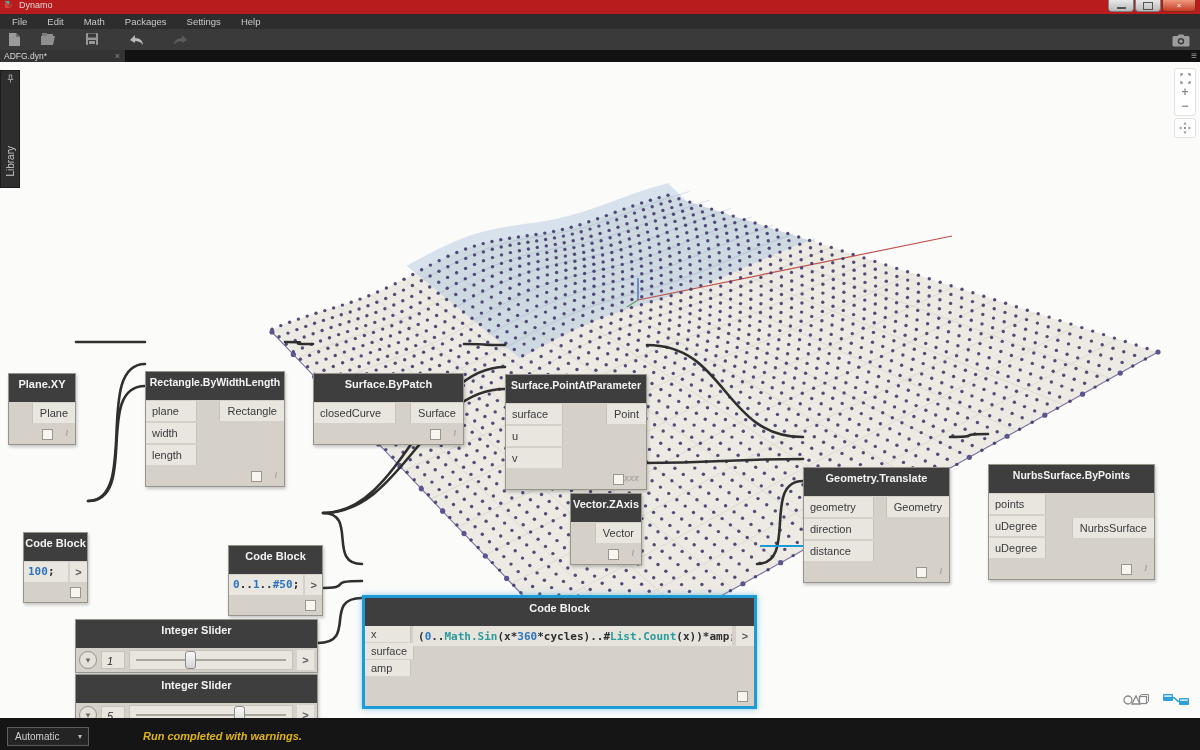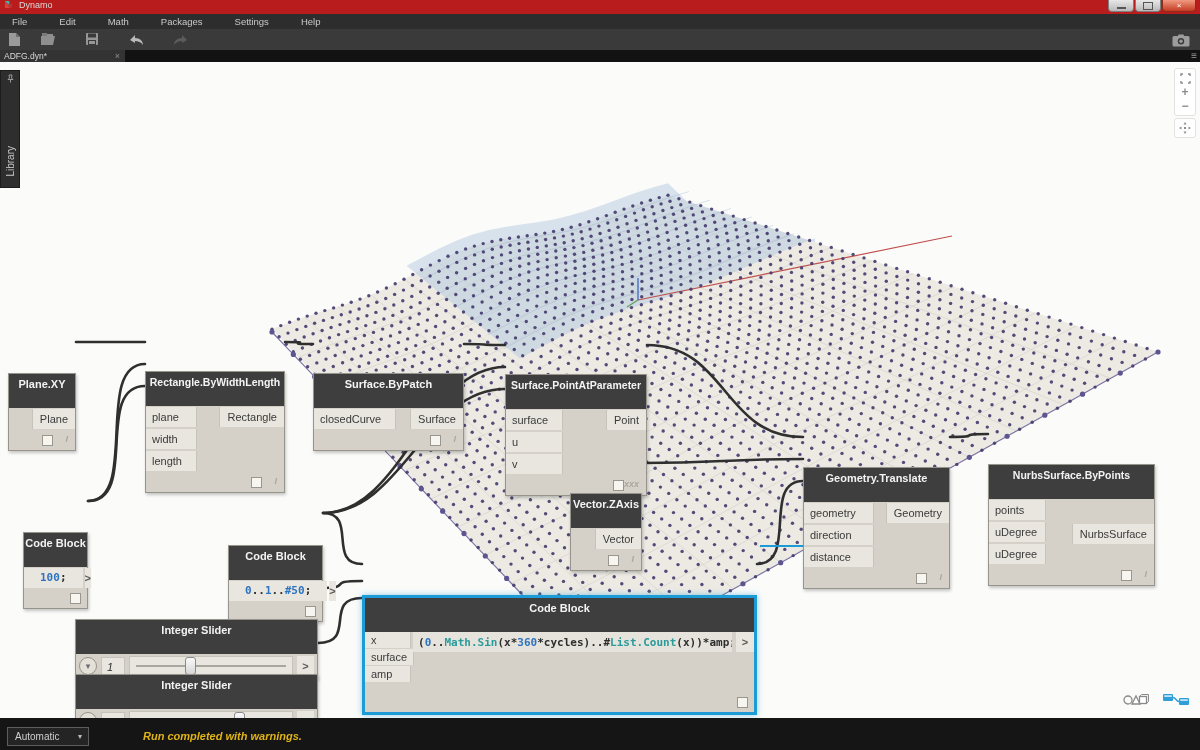--- a/index.html
+++ b/index.html
@@ -13,21 +13,21 @@
   .titlebar .title{color:#dadada;font-size:9px;margin-left:6px;}
   .winbtns{position:absolute;right:4px;top:0;display:flex;}
   .winbtn{width:26px;height:12px;border:1px solid #7e7e7e;border-top:none;
           border-radius:0 0 4px 4px;background:linear-gradient(#e8e8e8,#b9b9b9);
           display:flex;align-items:center;justify-content:center;font-size:8px;color:#444;
           margin-left:1px;box-sizing:border-box;}
   .winbtn.close{width:34px;background:linear-gradient(#ef9a80,#c53b24);color:#fff;border-color:#8d2b1b;}
   .winbtn .minbar{width:9px;height:2px;background:#555;margin-top:4px;}
   .winbtn .maxbox{width:8px;height:6px;border:1.5px solid #555;}
   .menubar{position:absolute;left:0;top:14px;width:1200px;height:15px;background:#2d2d2d;
-           display:flex;align-items:center;gap:32px;padding-left:12px;box-sizing:border-box;z-index:20;}
+           display:flex;align-items:center;gap:20px;padding-left:12px;box-sizing:border-box;z-index:20;}
   .menu-item{color:#c9c9c9;font-size:9.5px;cursor:default;}
   .toolbar{position:absolute;left:0;top:29px;width:1200px;height:21px;background:#3a3a3a;z-index:20;}
   .tool-ic{position:absolute;top:3px;width:16px;height:15px;}
   .tabbar{position:absolute;left:0;top:50px;width:1200px;height:12px;background:#121212;z-index:20;}
   .tab{position:absolute;left:0;top:0;width:125px;height:12px;background:#333;
        color:#d8d8d8;font-size:8.5px;display:flex;align-items:center;padding-left:4px;box-sizing:border-box;}
   .tab .x{position:absolute;right:5px;color:#8f8f8f;font-size:9px;}
   .tab-menu{position:absolute;right:3px;top:0;color:#9a9a9a;font-size:10px;line-height:12px;}
   
   .canvas{position:absolute;left:0;top:62px;width:1200px;height:656px;background:#fbfbfa;overflow:hidden;}
@@ -42,34 +42,34 @@
                  color:#8d8d8d;font-size:12px;font-weight:700;}
   .panctrl{position:absolute;right:4px;top:56px;width:20px;height:18px;background:#fff;border:1px solid #e2e2e2;
            border-radius:3px;z-index:5;display:flex;align-items:center;justify-content:center;z-index:5;}
   .viewtoggles{position:absolute;right:8px;bottom:10px;display:flex;gap:8px;z-index:5;}
   .vt{width:32px;height:17px;display:flex;align-items:center;justify-content:center;}
   
   .node{position:absolute;background:#d5d1c9;border:1px solid #97948c;z-index:3;
         box-shadow:1px 2px 3px rgba(0,0,0,.22);font-size:11px;color:#3a3a3a;box-sizing:border-box;}
   .node.selected{border:3px solid #1d9bd7;box-shadow:0 0 6px rgba(29,155,215,.5);}
   .node-header{background:#3f3e3e;color:#f3f3f3;font-weight:700;text-align:center;
-               height:34px;line-height:20px;font-size:11px;white-space:nowrap;overflow:hidden;}
+               height:28px;line-height:20px;font-size:11px;white-space:nowrap;overflow:hidden;}
   .node-rows{position:relative;}
   .inport{position:absolute;left:0;height:20px;line-height:20px;background:#e9e6df;
           padding:0 6px;border-right:1px solid #c6c3bb;box-sizing:border-box;}
   .outport{position:absolute;right:0;height:20px;line-height:20px;background:#e9e6df;
            padding:0 7px;border-left:1px solid #c6c3bb;text-align:right;box-sizing:border-box;}
   .node-footer{height:20px;position:relative;}
   .chk{position:absolute;width:9px;height:9px;border:1px solid #9a968e;background:#f7f5f0;
        right:22px;top:5px;}
   .lace{position:absolute;right:7px;top:4px;color:#aca89f;font-size:9px;font-weight:700;font-style:italic;}
   .code{font-family:"DejaVu Sans Mono",monospace;font-size:11px;font-weight:700;white-space:nowrap;}
   .c-n{color:#2d74c0;} .c-f{color:#2b9b9b;} .c-p{color:#2e2e2e;}
   .code-row{display:flex;height:20px;margin-top:1px;}
-  .code-box{flex:1;background:#e9e6df;line-height:20px;padding:0 16px;}
+  .code-box{flex:1;background:#e9e6df;line-height:20px;padding:0 4px;}
   .gt-box{width:17px;background:#e9e6df;margin-left:2px;line-height:20px;text-align:center;
           color:#5a5a5a;font-weight:700;font-size:11px;}
   .slider-body{height:24px;display:flex;align-items:center;padding:0 3px;gap:4px;}
   .chev{width:16px;height:16px;border-radius:50%;border:1px solid #98948c;background:#e4e1d9;
         display:flex;align-items:center;justify-content:center;font-size:9px;color:#6b6b6b;}
   .sval{width:24px;font-style:italic;font-size:11px;color:#2e2e2e;background:#e9e6df;
         height:18px;line-height:18px;padding-left:5px;border:1px solid #c6c3bb;box-sizing:border-box;}
   .strack{flex:1;height:18px;position:relative;background:#e9e6df;border:1px solid #c6c3bb;}
   .sgroove{position:absolute;left:6px;right:6px;top:8px;height:2px;background:#a9a69e;}
   .sthumb{position:absolute;top:0;width:11px;height:18px;background:linear-gradient(#fafafa,#d5d5d5);

